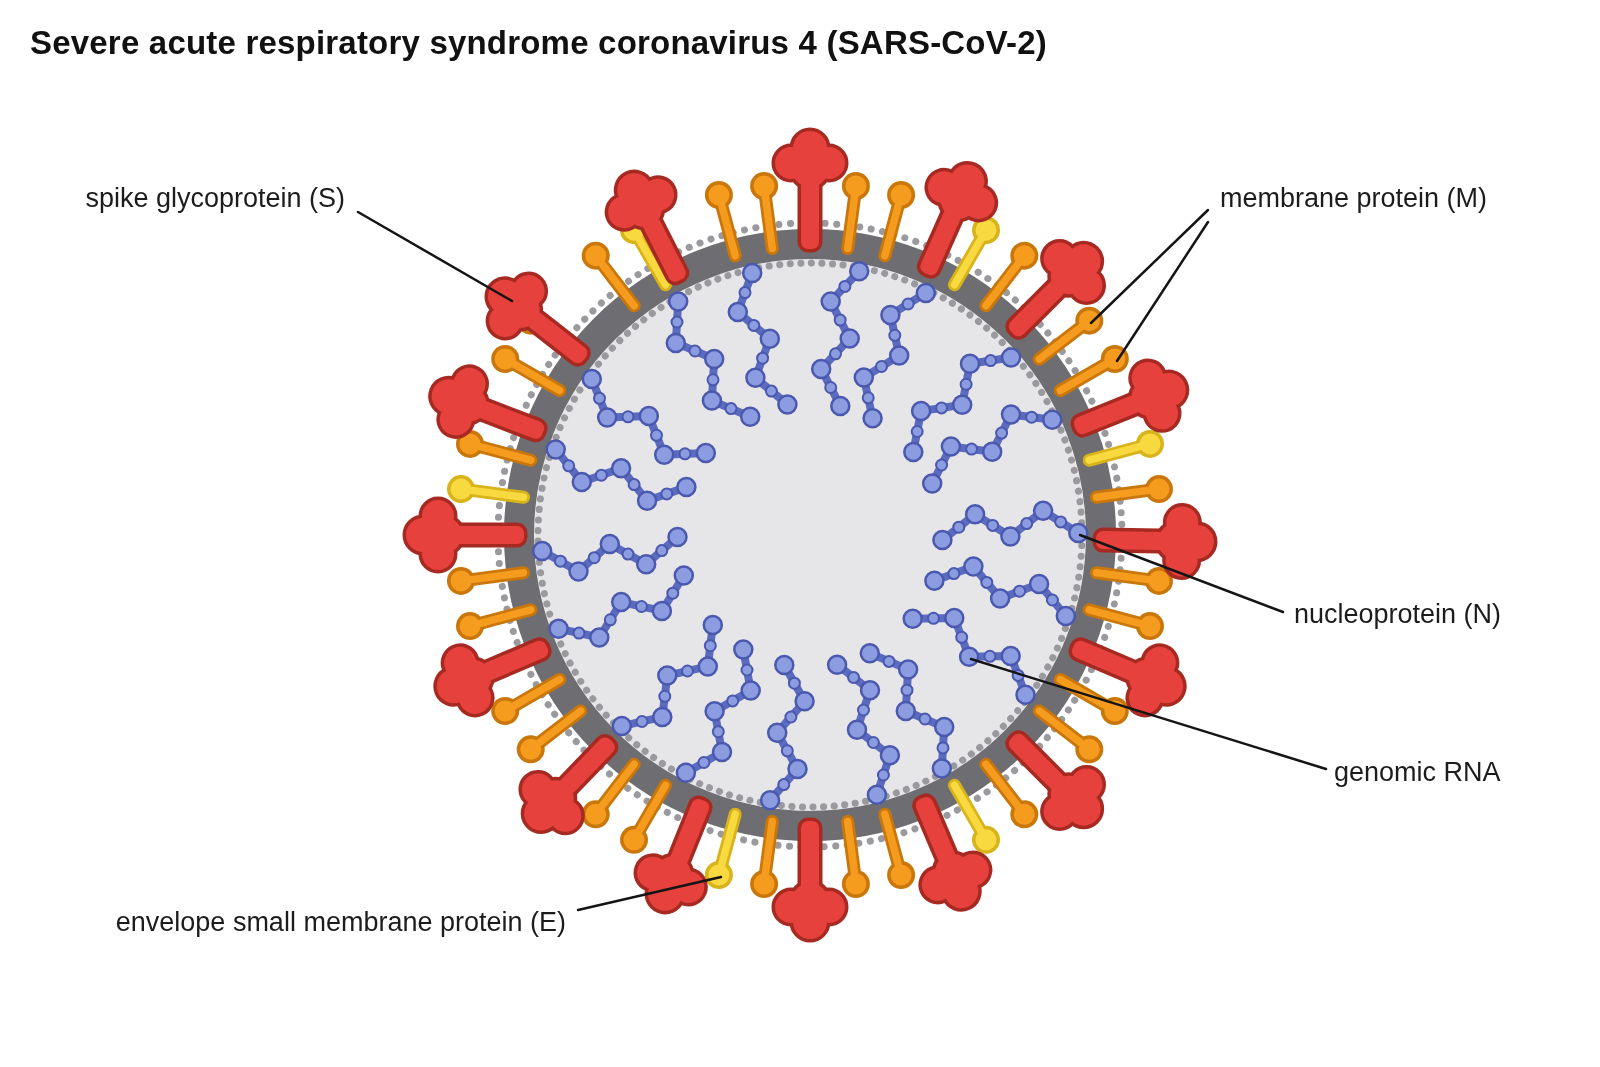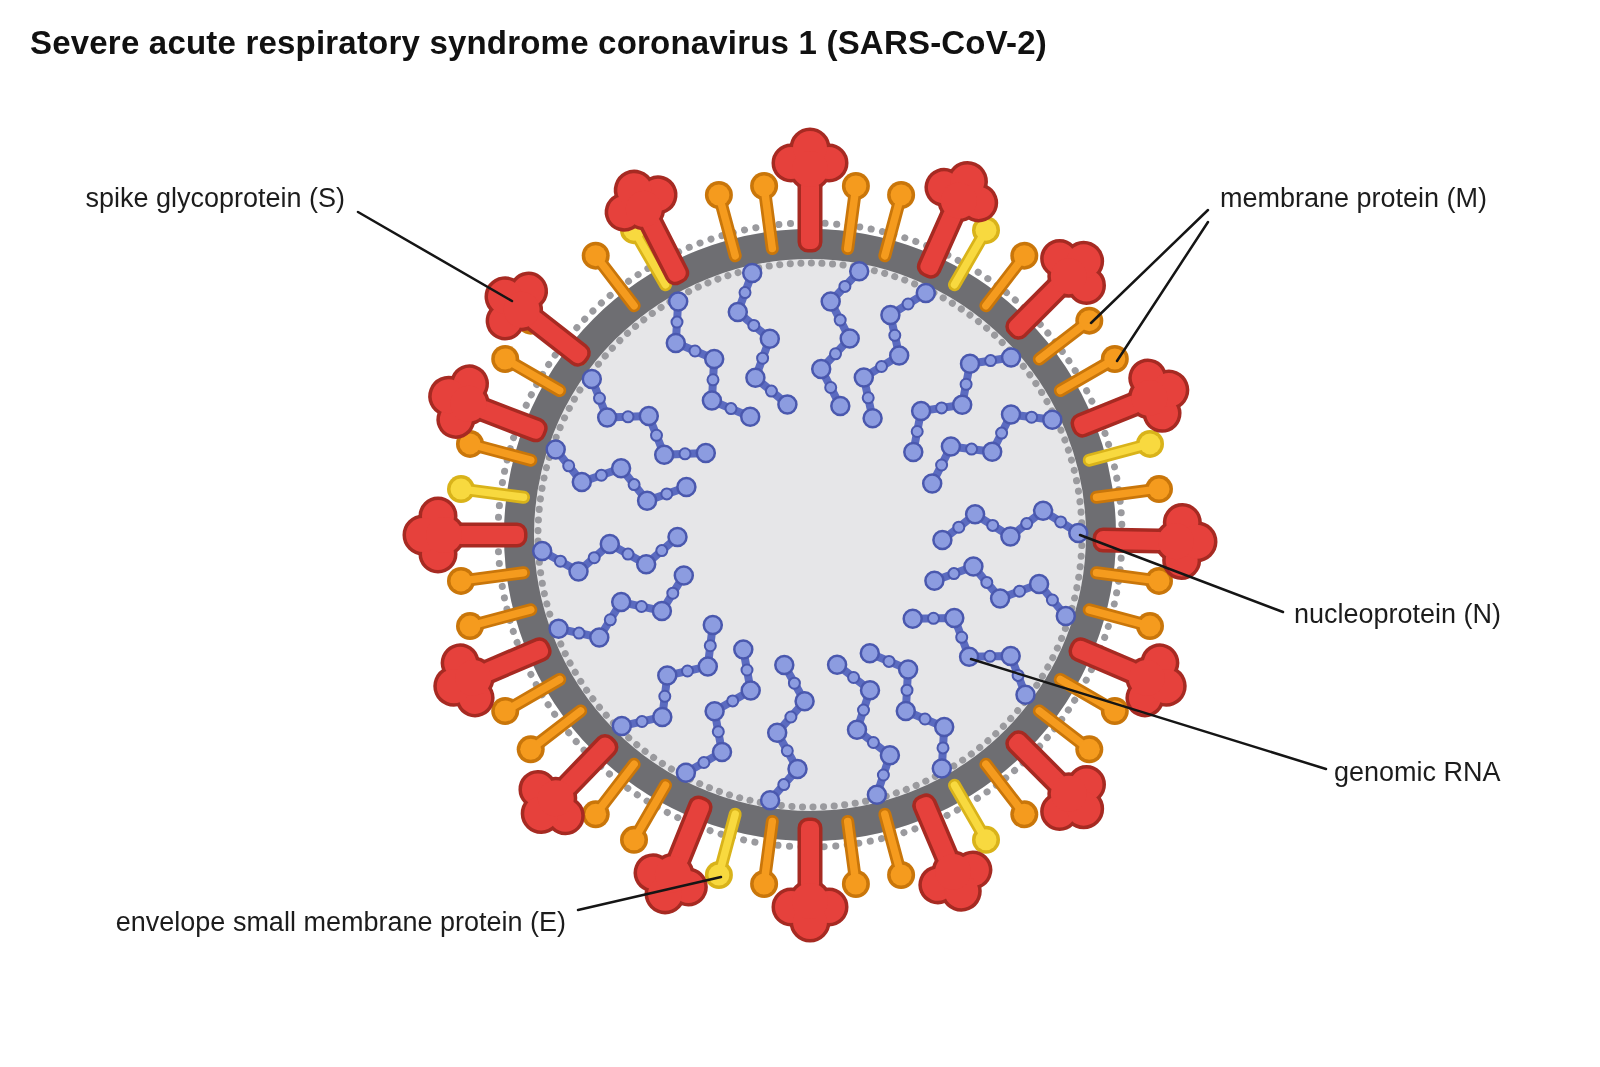--- a/index.html
+++ b/index.html
@@ -26,21 +26,21 @@
     font-family: "Liberation Sans", sans-serif;
     font-size: 27px;
     fill: var(--label-text, #1c1c1c);
   }
   .lbl.end { text-anchor: end; }
 </style>
 </head>
 <body>
 
 <div class="page">
-  <h1 class="title">Severe acute respiratory syndrome coronavirus 1 (SARS-CoV-2)</h1>
+  <h1 class="title">Severe acute respiratory syndrome coronavirus 4 (SARS-CoV-2)</h1>
 
   <svg class="diagram" width="1600" height="1067" viewBox="0 0 1600 1067" xmlns="http://www.w3.org/2000/svg">
 
     <g id="virus-layer">
         <circle cx="810" cy="535" r="306" fill="#e6e6e8"></circle>
         <circle cx="810" cy="535" r="291" fill="none" stroke="#6e6e72" stroke-width="30"></circle>
         <circle cx="810" cy="535" r="312" fill="none" stroke="#9a9a9e" stroke-width="7" stroke-dasharray="0.1 11.5" stroke-linecap="round"></circle>
         <circle cx="810" cy="535" r="272" fill="none" stroke="#9a9a9e" stroke-width="7" stroke-dasharray="0.1 10.5" stroke-linecap="round"></circle>
         <g>
           <path d="M859.2 271.3L830.7 301.6L849.7 338.6L821.2 368.9L840.3 406.0" fill="none" stroke="#5b6bc0" stroke-width="8" stroke-linejoin="round" stroke-linecap="round"></path>

